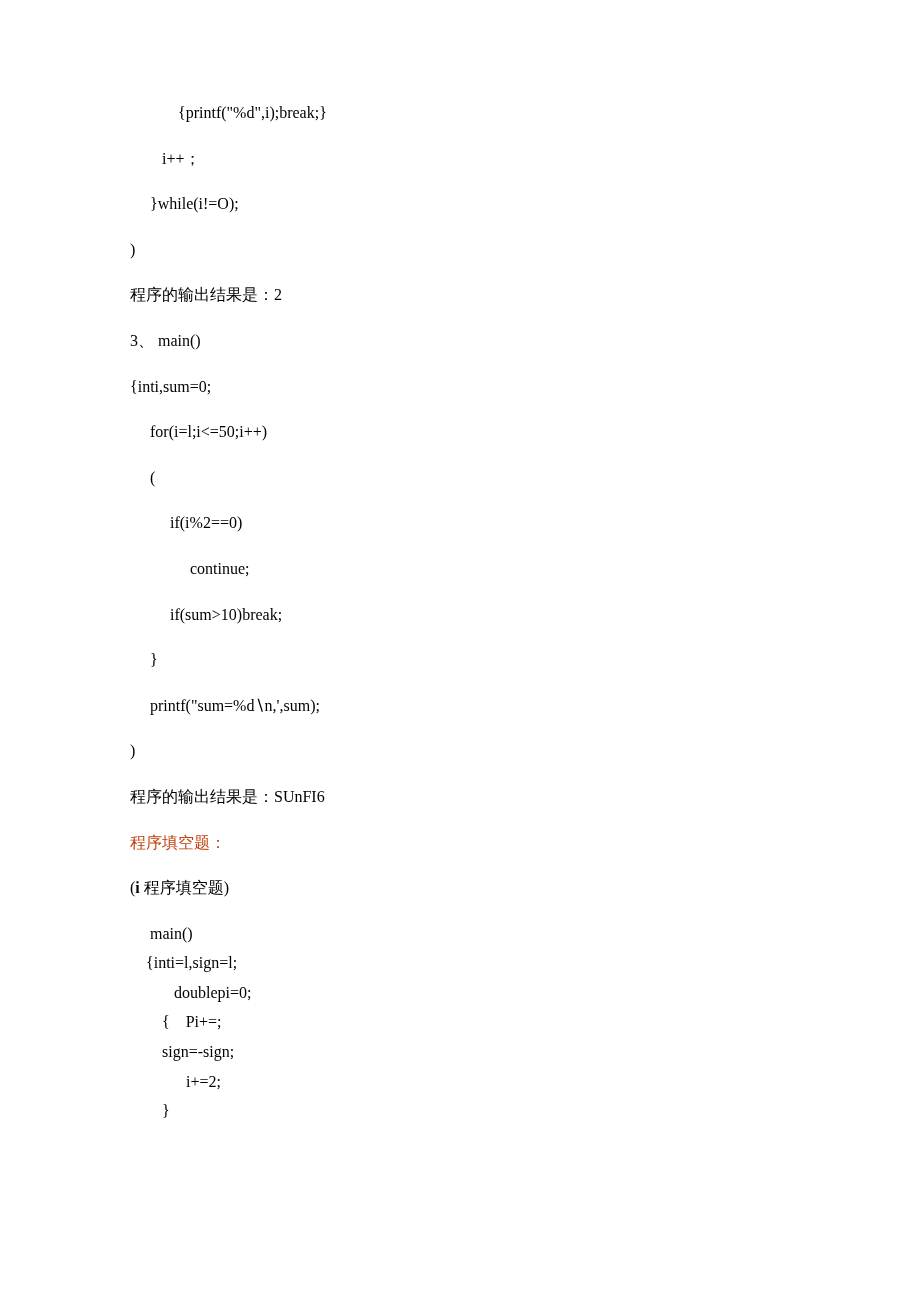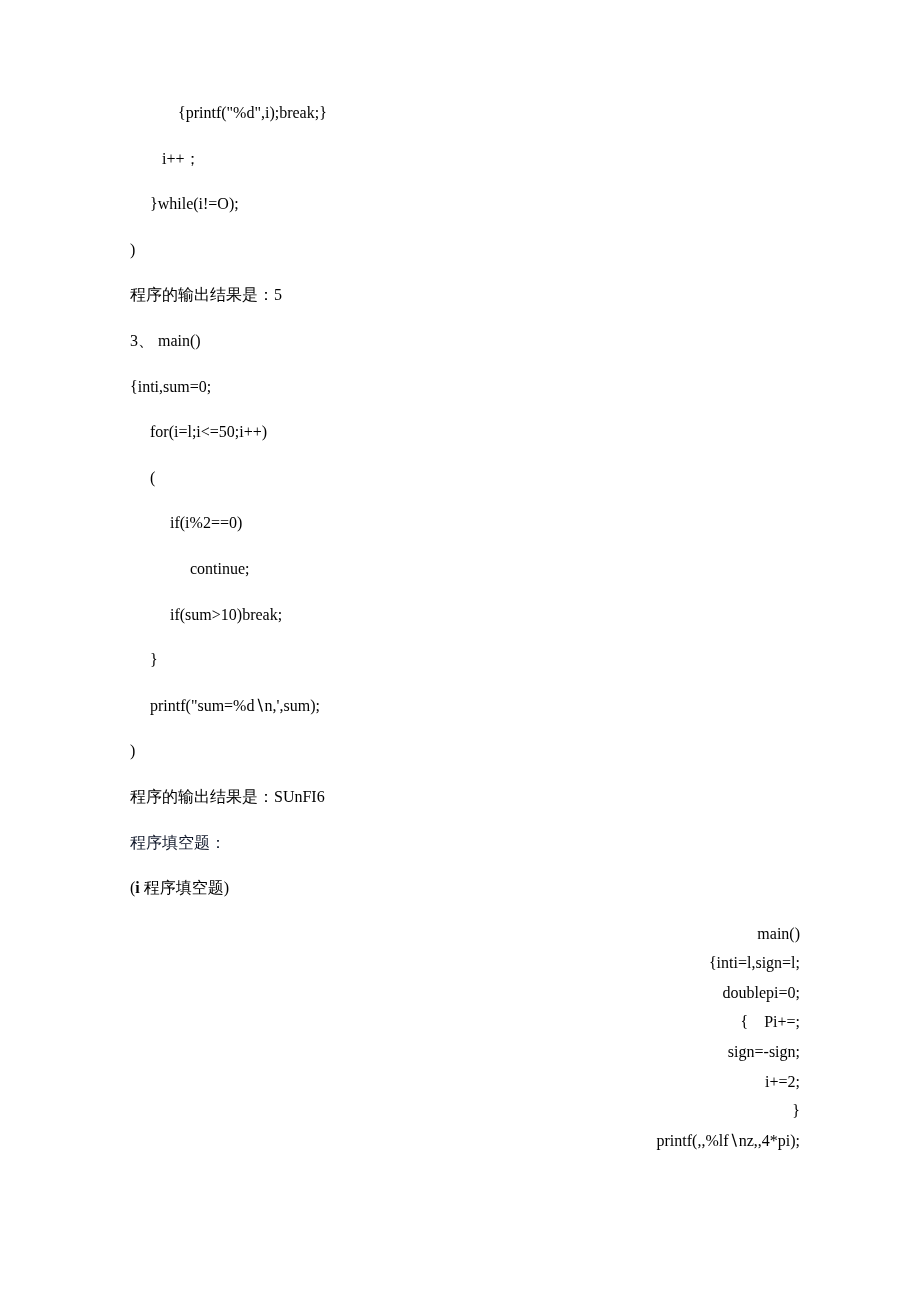--- a/index.html
+++ b/index.html
@@ -17,40 +17,39 @@
     padding: 100px 120px 60px 130px;
     box-sizing: border-box;
   }
   .line {
     margin: 0 0 20px 0;
     white-space: pre;
   }
   .linetight {
     margin: 0 0 4px 0;
     white-space: pre;
-    text-align: right;
   }
   .red {
-    color: #0f172a;
+    color: #c2410c;
   }
   .bold {
     font-weight: bold;
   }
 </style>
 </head>
 <body>
 
 <div class="page">
 
   <div id="lines-container">
       <div class="line">            {printf("%d",i);break;}</div>
       <div class="line">        i++；</div>
       <div class="line">     }while(i!=O);</div>
       <div class="line">)</div>
-      <div class="line">程序的输出结果是：5</div>
+      <div class="line">程序的输出结果是：2</div>
       <div class="line">3、 main()</div>
       <div class="line">{inti,sum=0;</div>
       <div class="line">     for(i=l;i&lt;=50;i++)</div>
       <div class="line">     (</div>
       <div class="line">          if(i%2==0)</div>
       <div class="line">               continue;</div>
       <div class="line">          if(sum&gt;10)break;</div>
       <div class="line">     }</div>
       <div class="line">     printf("sum=%d∖n,',sum);</div>
       <div class="line">)</div>
@@ -63,20 +62,19 @@
   <div class="line"><span>(</span><span class="bold">i </span><span>程序填空题)</span></div>
 
   <div id="code2-container">
       <div class="linetight">     main()</div>
       <div class="linetight">    {inti=l,sign=l;</div>
       <div class="linetight">           doublepi=0;</div>
       <div class="linetight">        {    Pi+=;</div>
       <div class="linetight">        sign=-sign;</div>
       <div class="linetight">              i+=2;</div>
       <div class="linetight">        }</div>
-      <div class="linetight">        printf(,,%lf∖nz,,4*pi);</div>
     </div>
 
   <div style="height:20px"></div>
 
   <div class="line"></div>
 
 </div>
 
 </body></html>

